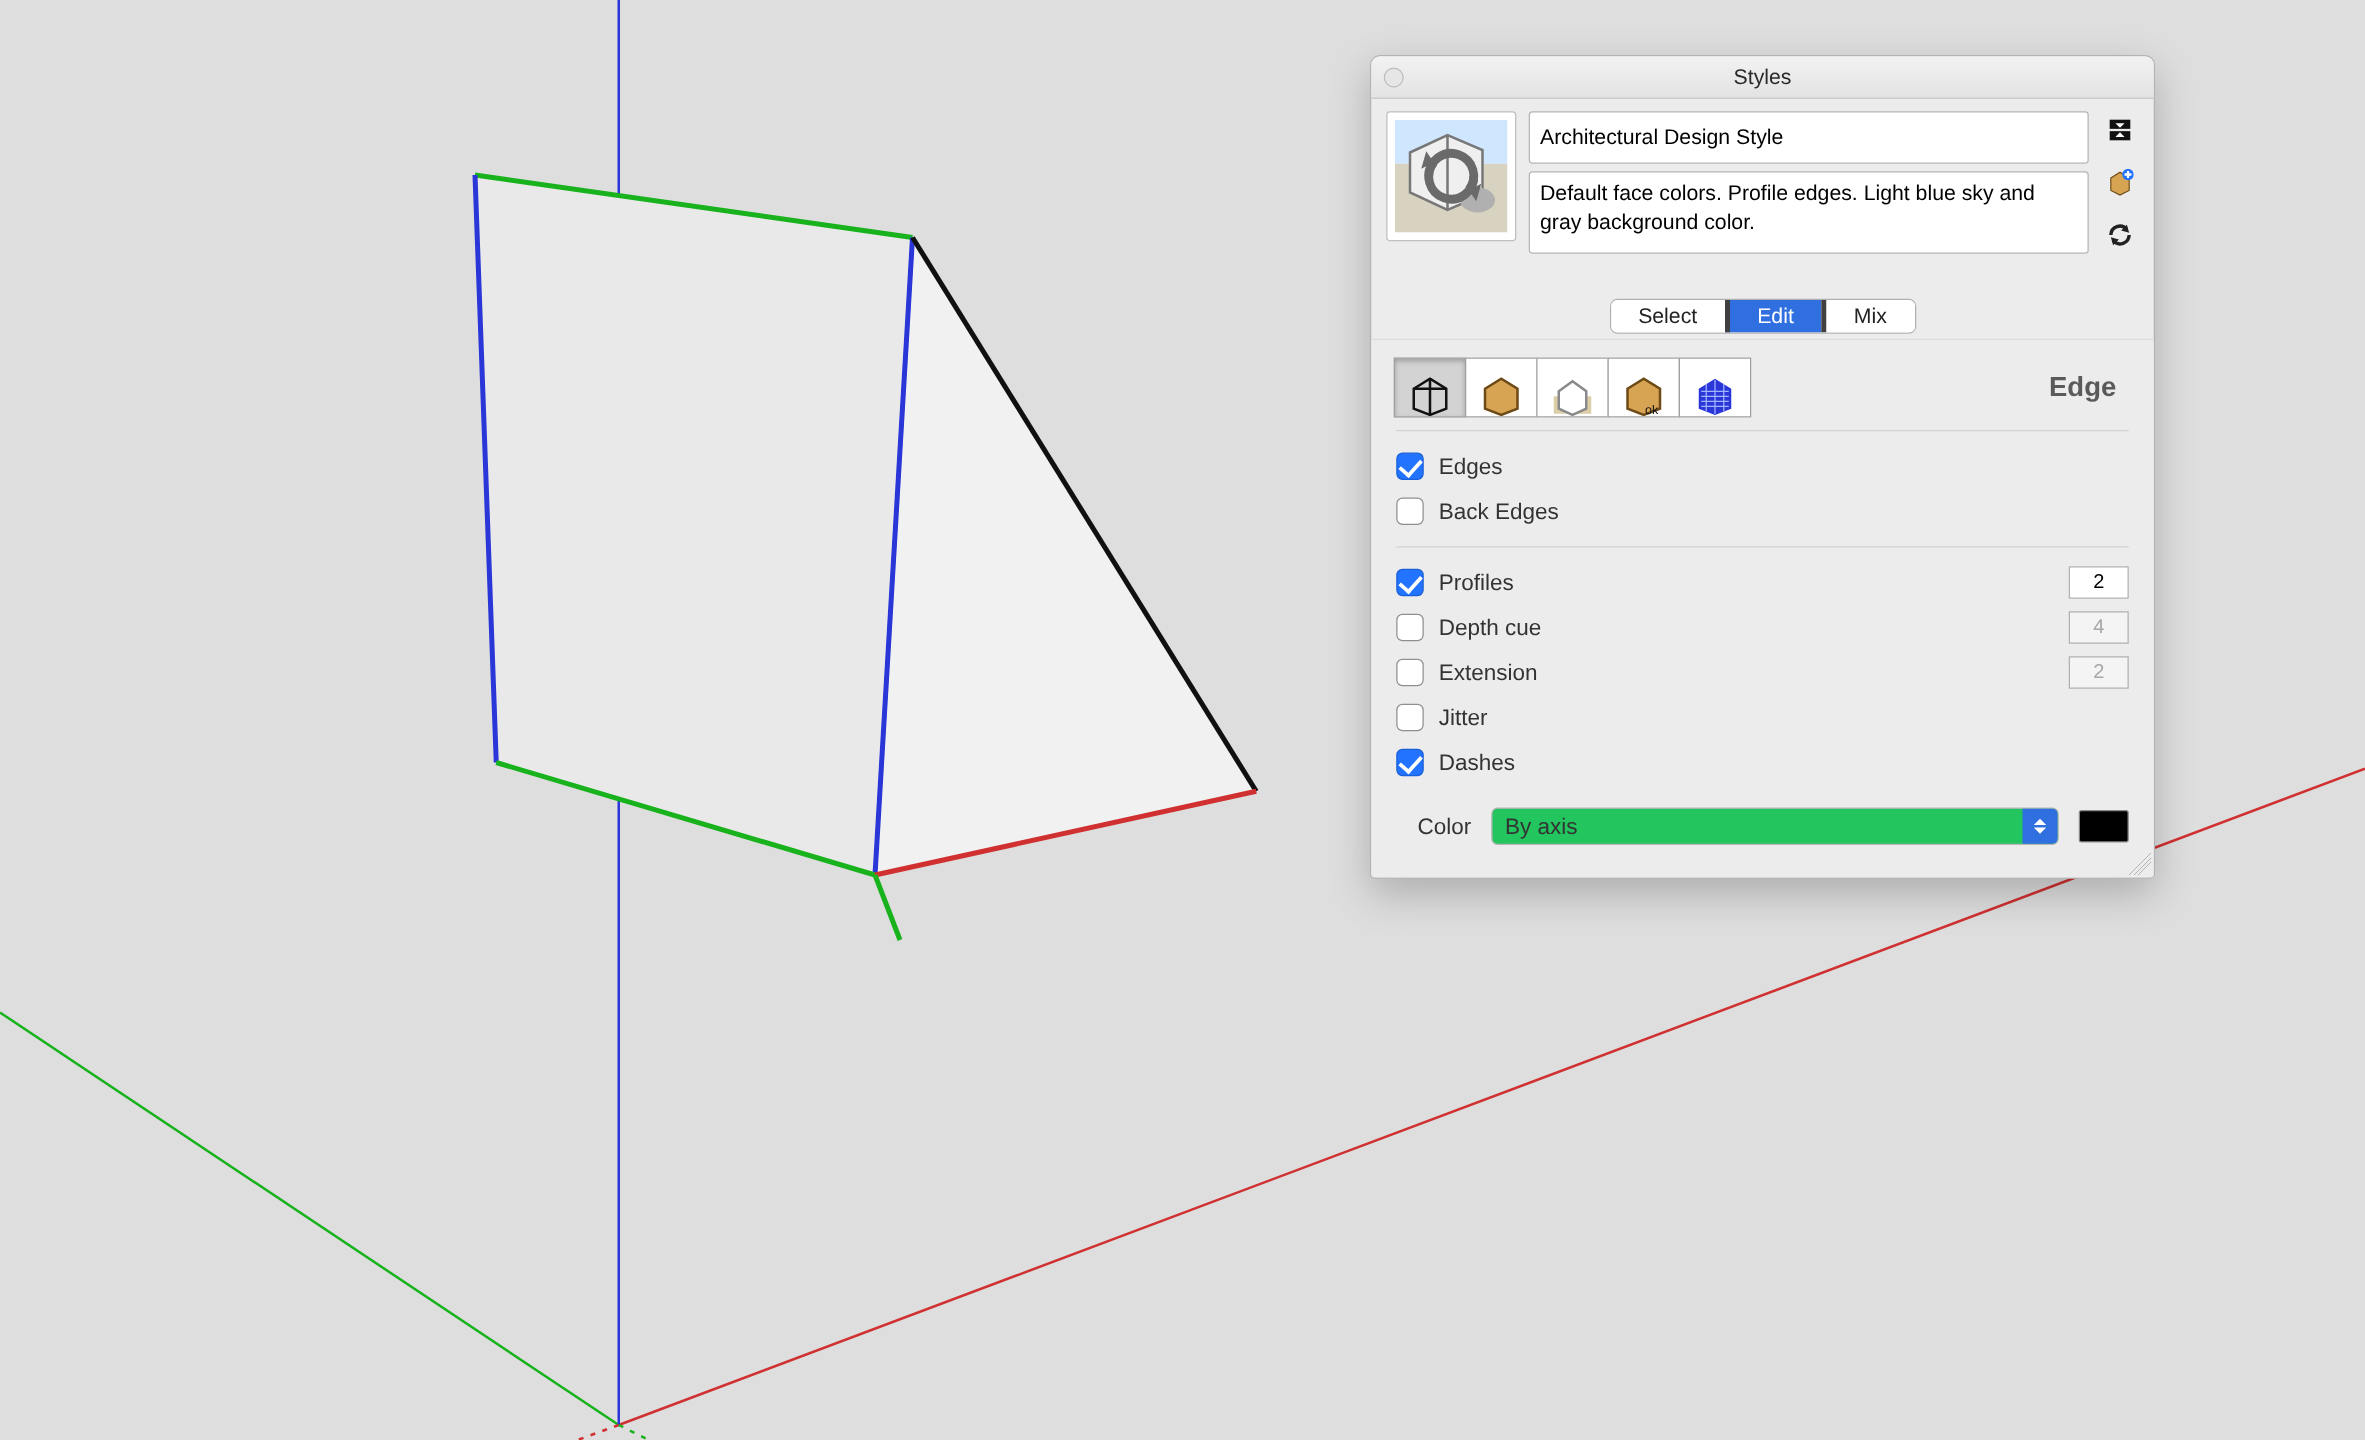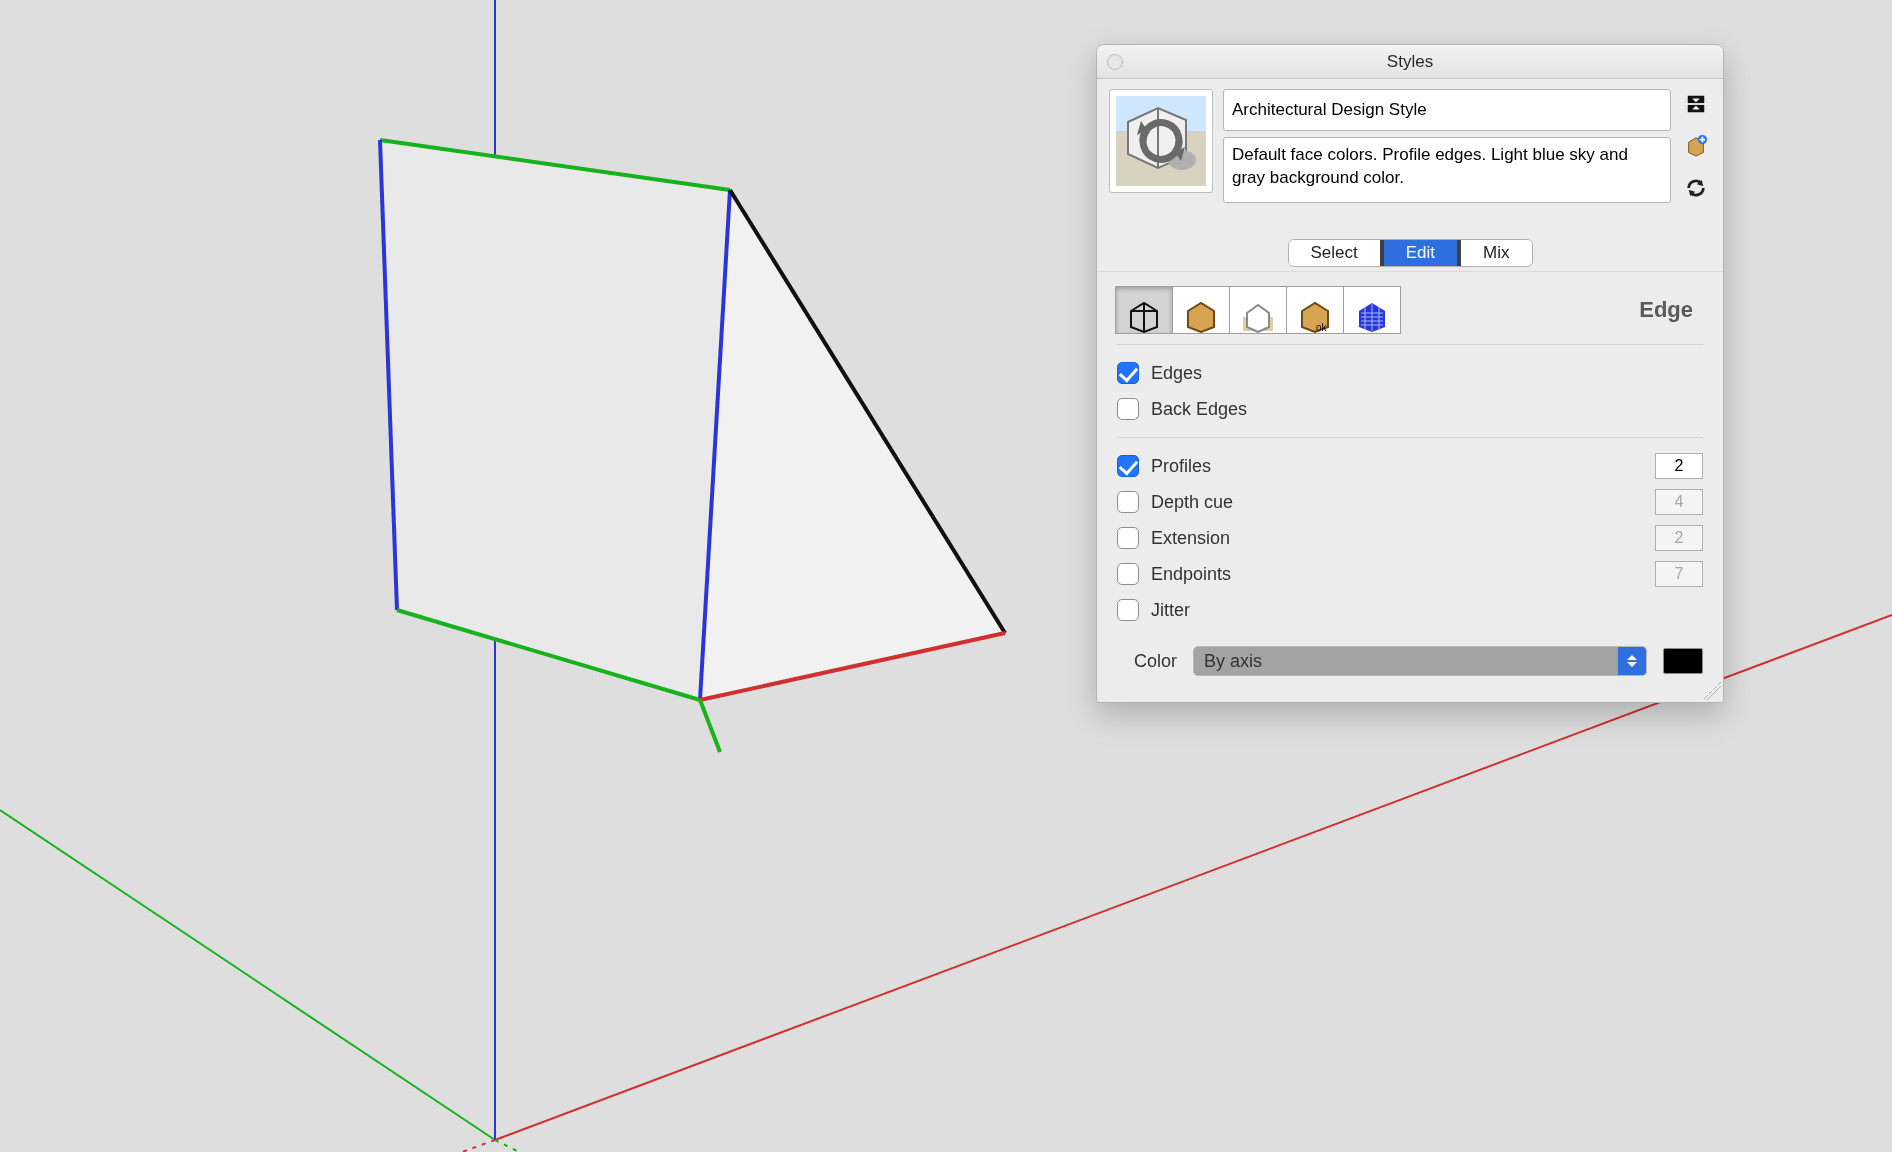--- a/index.html
+++ b/index.html
@@ -233,21 +233,21 @@
     display:flex; align-items:center; gap:16px;
     padding: 18px 6px 4px 6px;
     font-size:18px;
   }
   .color-row .label { width: 60px; text-align:right; }
   .dropdown {
     flex:1;
     height:30px;
     border:1px solid #b5b5b5;
     border-radius:5px;
-    background:#a3a3a3;
+    background:#22c55e;
     display:flex; align-items:center; justify-content:space-between;
     padding: 0 0 0 10px;
     cursor:pointer;
   }
   .dropdown .arrow {
     width:28px; height:100%;
     background:#2f6fe0;
     border-radius:0 4px 4px 0;
     display:flex; flex-direction:column; align-items:center; justify-content:center;
     gap:2px;
@@ -435,26 +435,25 @@
         <span>Depth cue</span>
         <input class="num" disabled="" value="4" style="">
       </div>
       <div class="opt-row">
         <div class="box"></div>
         <span>Extension</span>
         <input class="num" disabled="" value="2" style="">
       </div>
       <div class="opt-row">
         <div class="box"></div>
-        <span>Endpoints</span>
-        <input class="num" disabled="" value="7" style="">
-      </div>
-      <div class="opt-row">
-        <div class="box"></div>
         <span>Jitter</span>
+      </div>
+      <div class="opt-row">
+        <div class="box checked"></div>
+        <span>Dashes</span>
       </div>
     </div>
 
     <div class="color-row">
       <span class="label">Color</span>
       <div class="dropdown">
         <span>By axis</span>
         <span class="arrow"></span>
       </div>
       <div class="swatch"></div>

